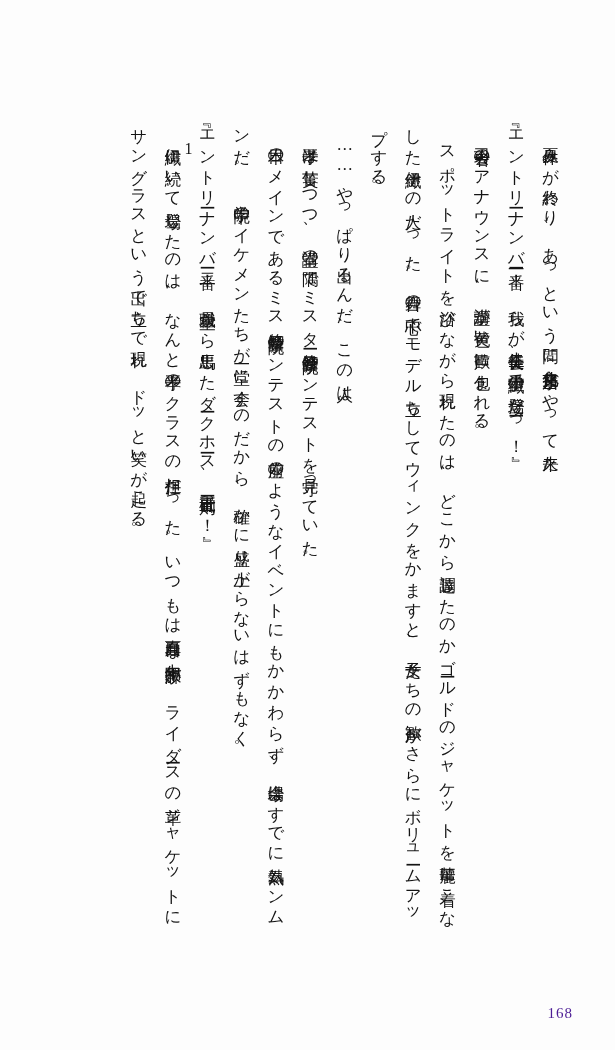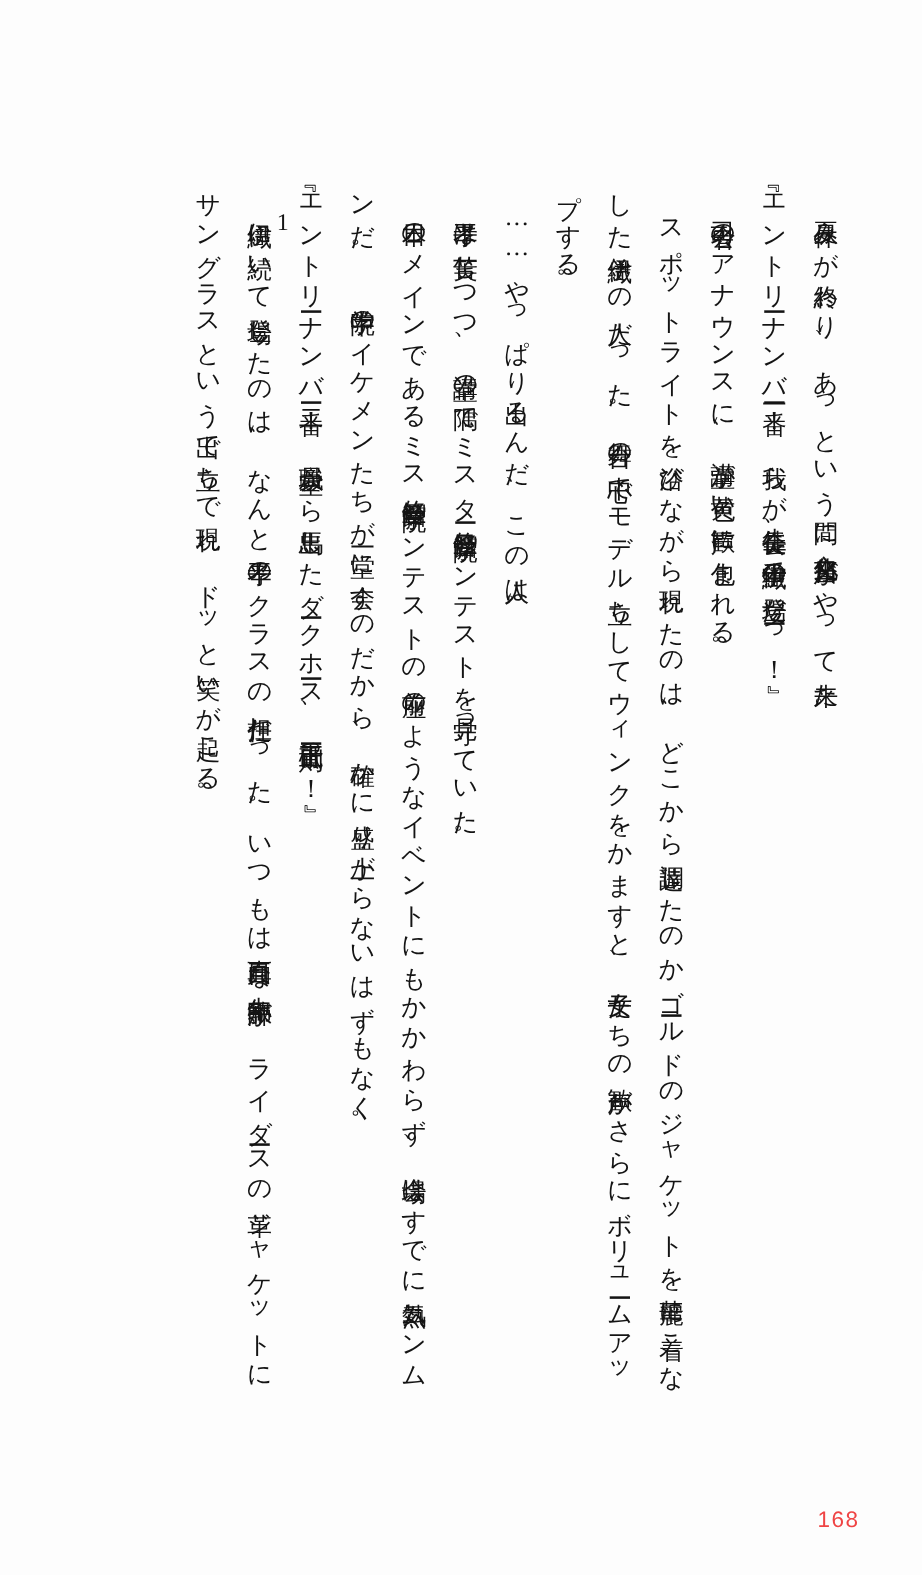--- a/index.html
+++ b/index.html
@@ -49,22 +49,22 @@
     writing-mode: vertical-rl;
     -webkit-writing-mode: vertical-rl;
     text-orientation: upright;
   }
   .page-number {
     position: absolute;
     right: 42px;
     bottom: 28px;
     font-size: 15px;
     letter-spacing: 1px;
-    color: #ef4444;
-    font-family: Liberation Sans, sans-serif;
+    color: #4c1d95;
+    font-family: Liberation Serif, serif;
   }
 </style>
 </head>
 <body>
 
 <div id="page">
 
   <div class="chapter-number">1</div>
 
   <div id="text-body">

